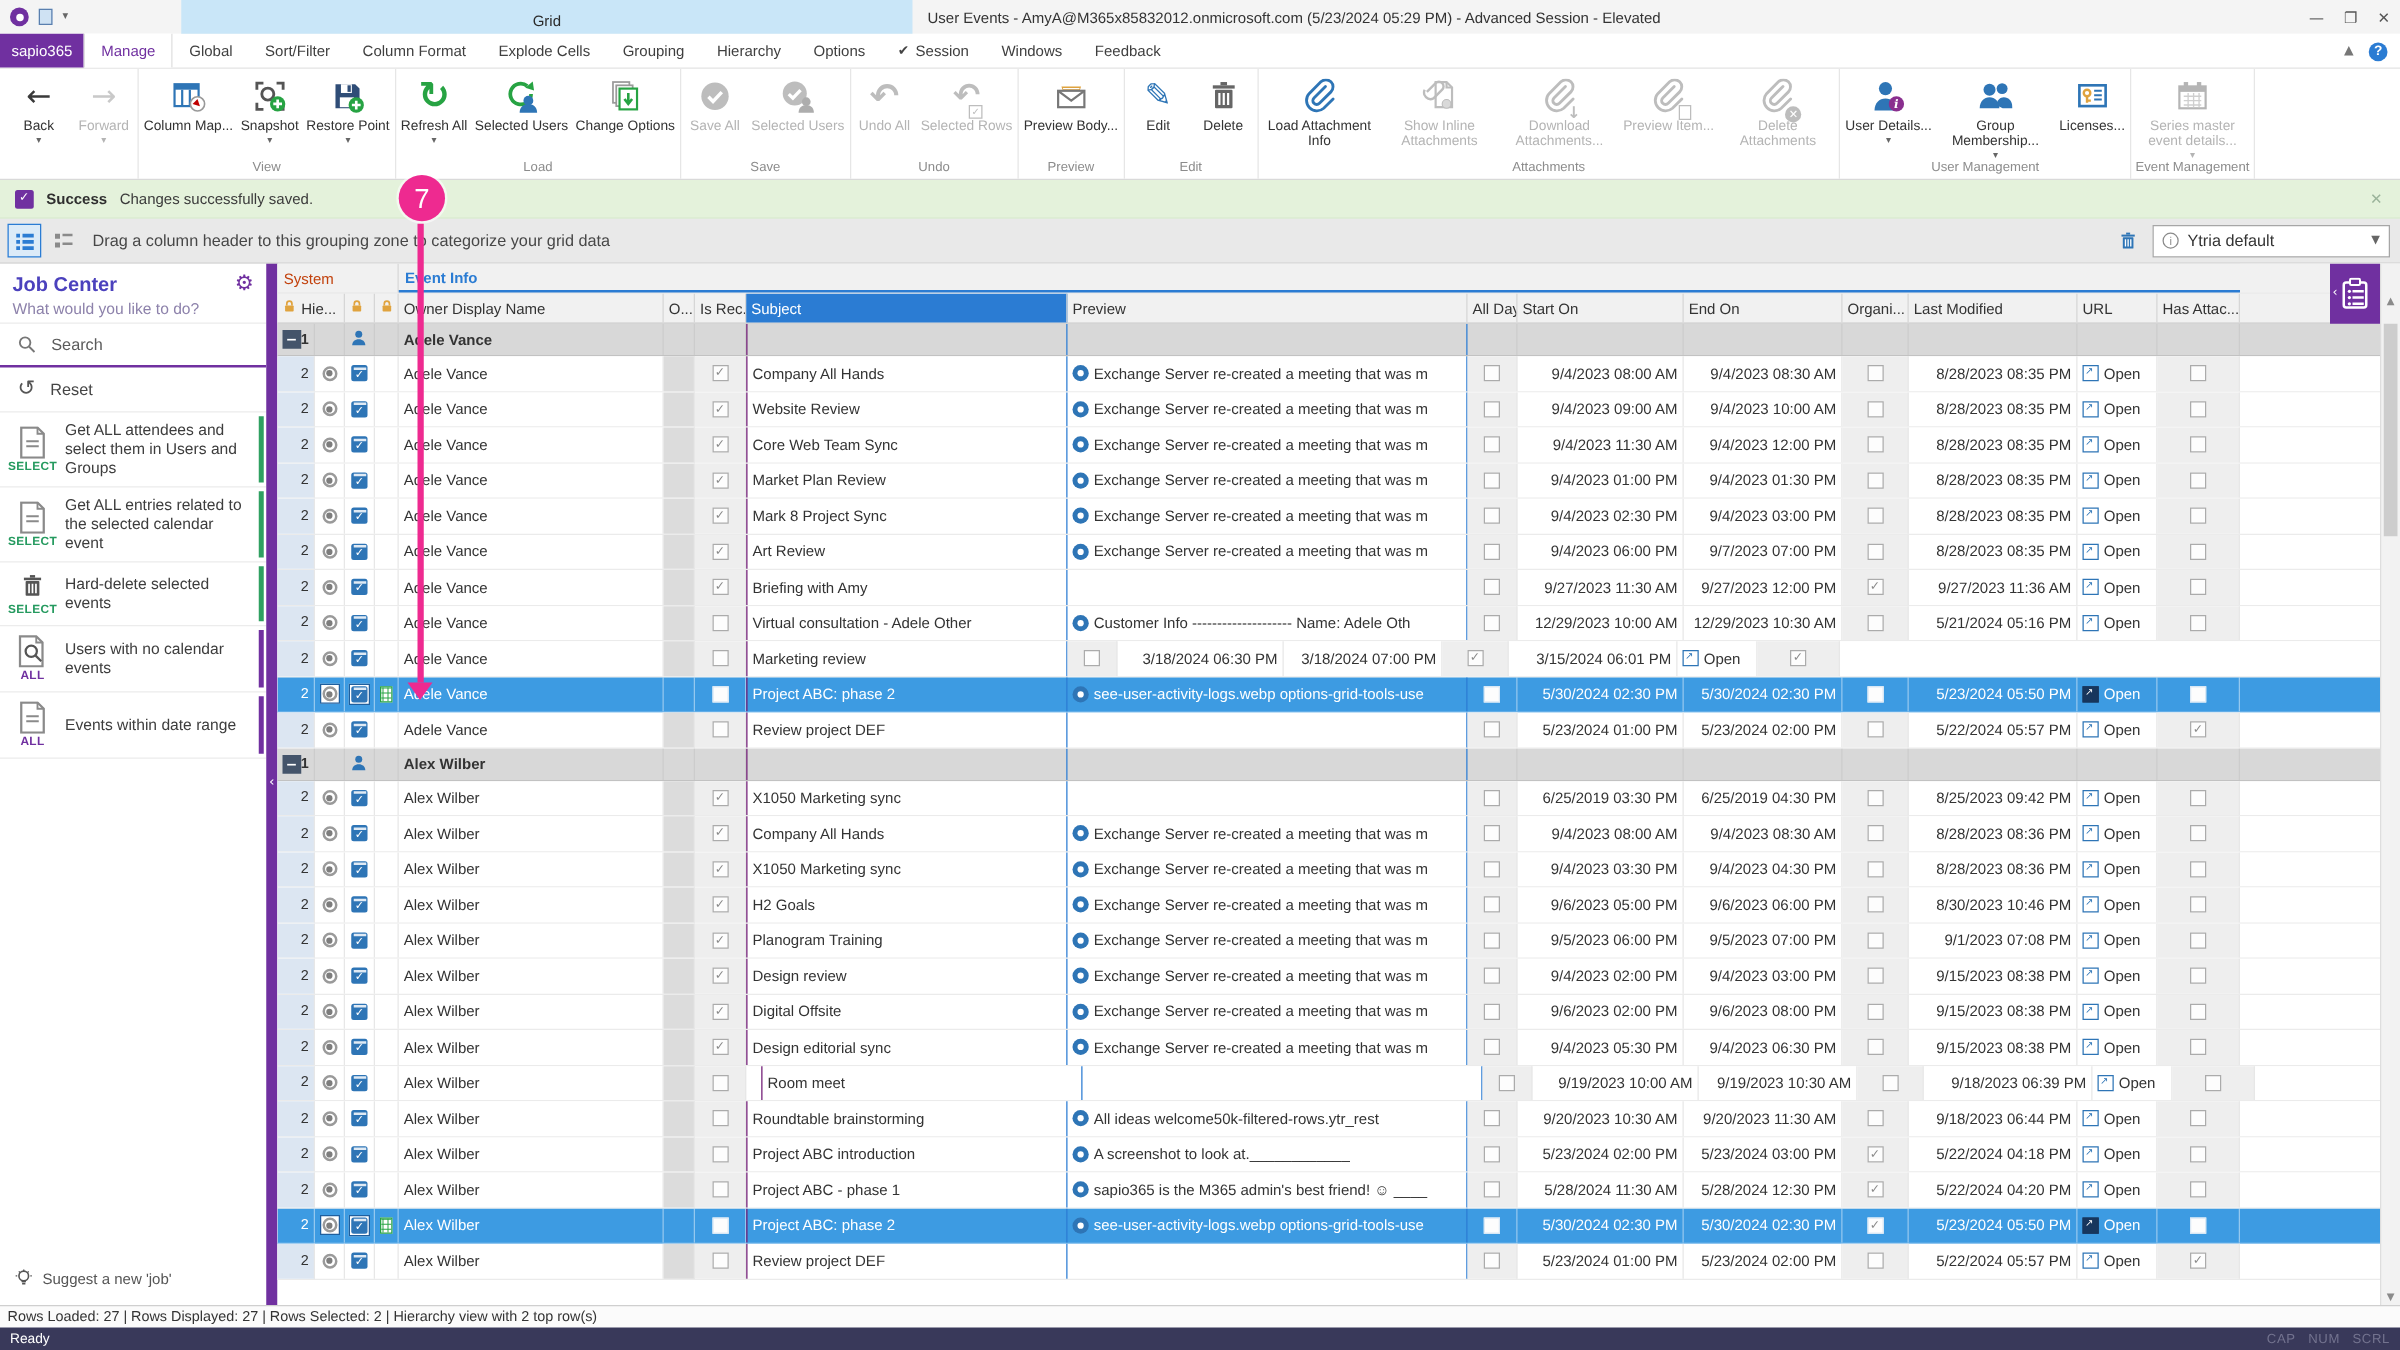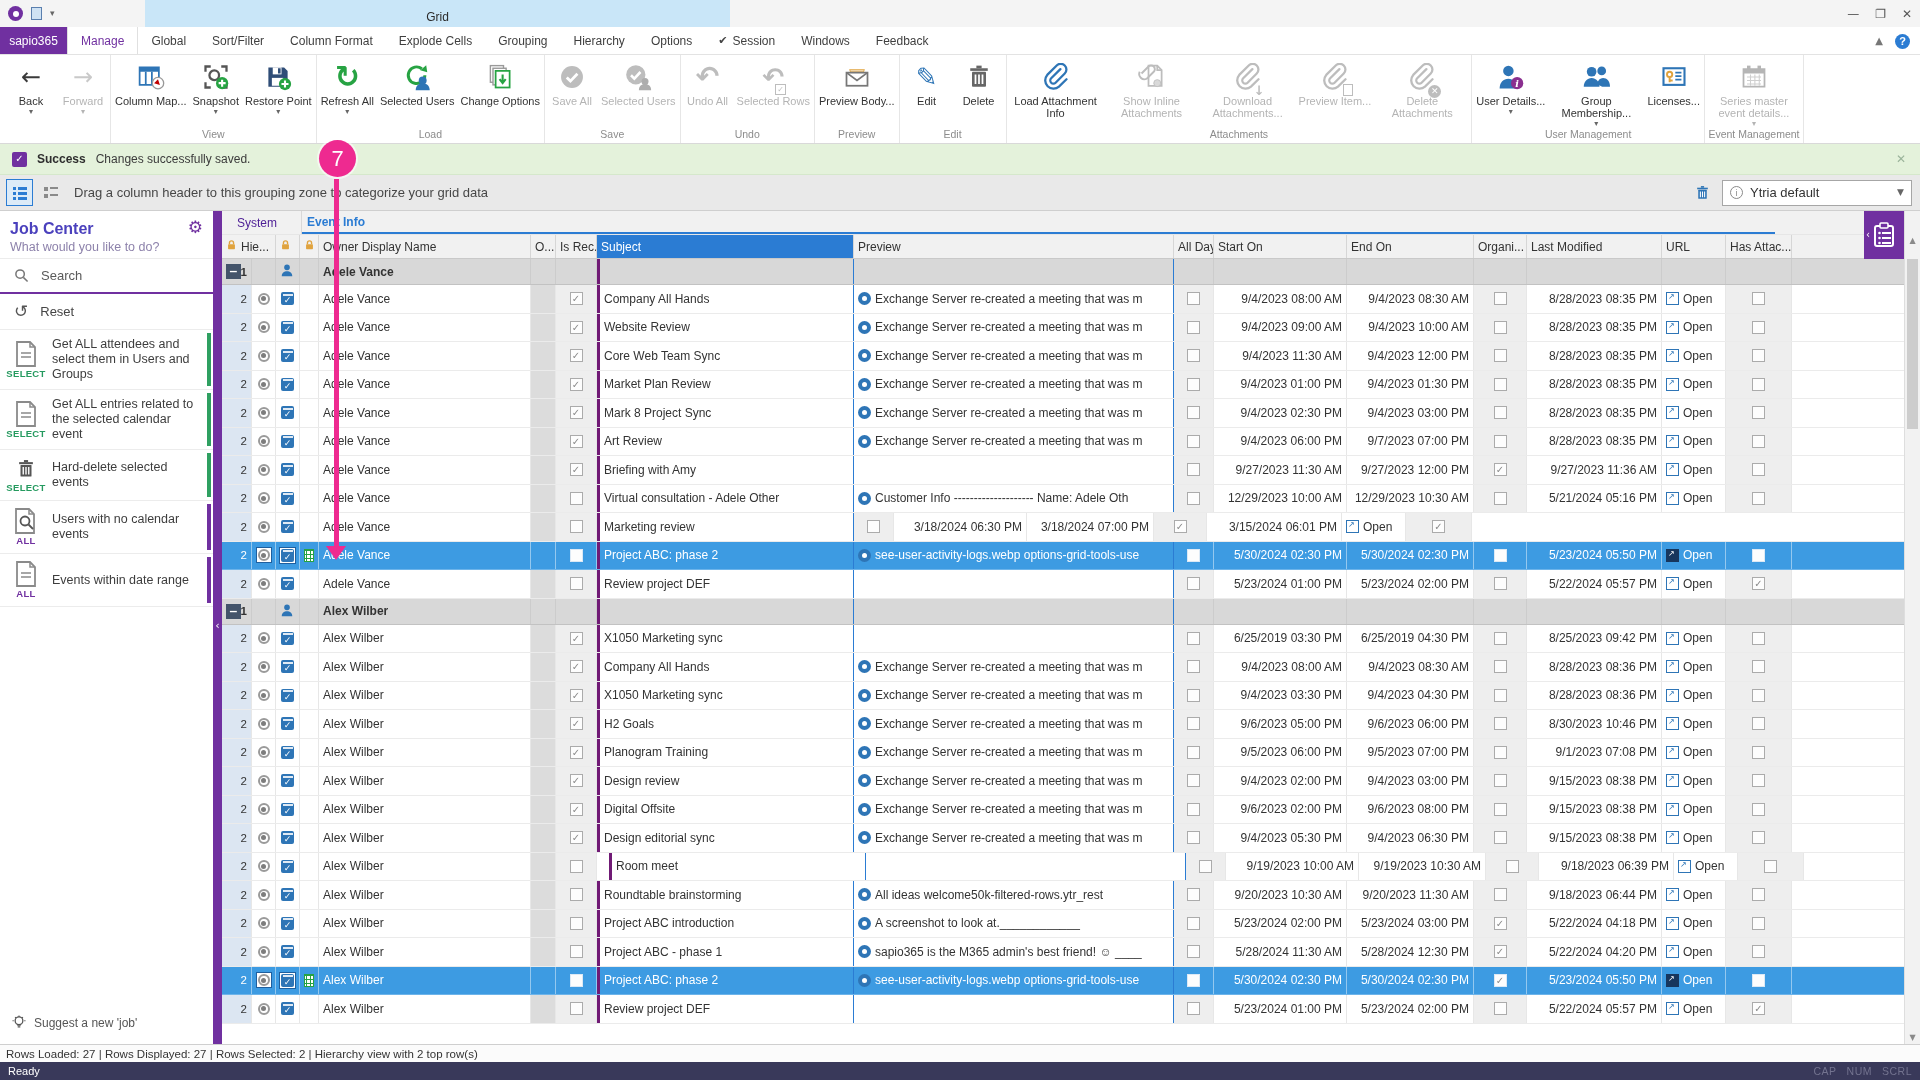--- a/index.html
+++ b/index.html
@@ -81,40 +81,40 @@
   .jbar.select{background:#2fa061}
   .jbar.all{background:#7030a0}
   .sb-suggest{margin-top:auto;padding:10px 12px 14px;display:flex;align-items:center;gap:8px;color:#555;font-size:12px}
 
   .sidestrip{width:9px;background:#7030a0;flex:none;position:relative}
   .sidestrip .col{position:absolute;top:50%;left:0;right:0;margin-top:-8px;color:#fff;font-size:11px;text-align:center}
 
   
   .gridwrap{flex:1;display:flex;flex-direction:column;min-width:0;background:#fff;position:relative}
   .bands{height:24px;display:flex;background:#f1f1f1;flex:none;font-size:12px;border-bottom:1px solid #e6e6e6}
-  .band-system{width:80px;flex:none;display:flex;align-items:center;padding-left:15px;color:#4c1d95;border-right:1px solid #d8d8d8}
+  .band-system{width:97px;flex:none;display:flex;align-items:center;padding-left:5px;color:#c2410c;border-right:1px solid #d8d8d8}
   .band-event{width:1473px;flex:none;display:flex;align-items:center;padding-left:5px;color:#2b7cd3;font-weight:bold;border-bottom:2px solid #2b7cd3}
   .band-fill{flex:1;background:#f1f1f1}
   .heads{height:24px;display:flex;background:#f1f1f1;flex:none;color:#333;border-bottom:1px solid #c9c9c9}
   .hcell{display:flex;align-items:center;gap:4px;padding:0 4px;border-right:1px solid #d6d6d6;overflow:hidden;white-space:nowrap;flex:none}
   .hcell.sel{background:#2b7cd3;color:#fff}
   .hfill{flex:1}
   .rows{flex:1;overflow:hidden;position:relative}
   .drow{display:flex;height:28.5px;background:#fff;border-bottom:1px solid #ebebeb}
   .grow{display:flex;height:26px;background:#d8d8d8;border-bottom:1px solid #c2c2c2}
   .cell{display:flex;align-items:center;padding:0 4px;border-right:1px solid #e7e7e7;overflow:hidden;white-space:nowrap;height:100%;flex:none}
   .grow .cell{border-right-color:#cccccc}
   .cfill{flex:1;border-right:none!important}
   .num{justify-content:flex-end}
   .c-hier{background:#dce6f2;justify-content:flex-end;font-size:11.5px}
   .grow .c-hier{background:transparent;font-weight:bold}
   .c-gray{background:#dcdcdc}
   .c-chk{background:#eeeeee;justify-content:center}
   .grow .c-gray,.grow .c-chk{background:transparent}
-  .c-subject{border-left:3px solid #701a75;border-right:1px solid #2b7cd3!important}
+  .c-subject{border-left:1px solid #701a75;border-right:1px solid #2b7cd3!important}
   .c-preview{border-right:1px solid #2b7cd3!important}
   .minusbox{width:15px;height:15px;background:#44546a;color:#fff;display:flex;align-items:center;justify-content:center;font-size:11px;margin-right:auto}
   .cb{width:13px;height:13px;border:1px solid #ababab;background:#fdfdfd;display:flex;align-items:center;justify-content:center;font-size:10px;color:#8a8a8a;font-family:"DejaVu Sans",sans-serif}
   .cb.on::after{content:"\2713"}
   .radio{width:12px;height:12px;border-radius:50%;border:2px solid #9a9a9a;display:flex;align-items:center;justify-content:center}
   .radio i{width:5px;height:5px;border-radius:50%;background:#7d7d7d;display:block}
   .calic{width:13px;height:13px;background:#2e75b6;border-radius:2px;position:relative;display:flex;align-items:flex-end;justify-content:center;color:#fff;font-size:9px;font-family:"DejaVu Sans",sans-serif}
   .calic::before{content:"";position:absolute;top:1.5px;left:1.5px;right:1.5px;height:2px;background:#fff;opacity:.85}
   .eye{width:13px;height:13px;border-radius:50%;background:#2e75b6;display:inline-flex;align-items:center;justify-content:center;margin-right:4px;flex:none}
   .eye i{width:5px;height:5px;border-radius:50%;background:#fff;display:block}
@@ -155,20 +155,21 @@
     <div class="qat">
       <span class="appdot">
           <i></i>
         </span>
       <span class="qicon"></span>
       <span class="qcaret glyph">▾</span>
     </div>
     <div class="ctx-banner">
       <span>Grid</span>
     </div>
+    <div class="title-text">User Events - AmyA@M365x85832012.onmicrosoft.com (5/23/2024 05:29 PM) - Advanced Session - Elevated</div>
     <div class="win-controls">
       <span class="glyph">—</span>
       <span class="glyph">❐</span>
       <span class="glyph">✕</span>
     </div>
   </div>
 
   <div class="tabrow">
     <div class="app-tab">sapio365</div>
     <div id="tabs" style="display:flex">

